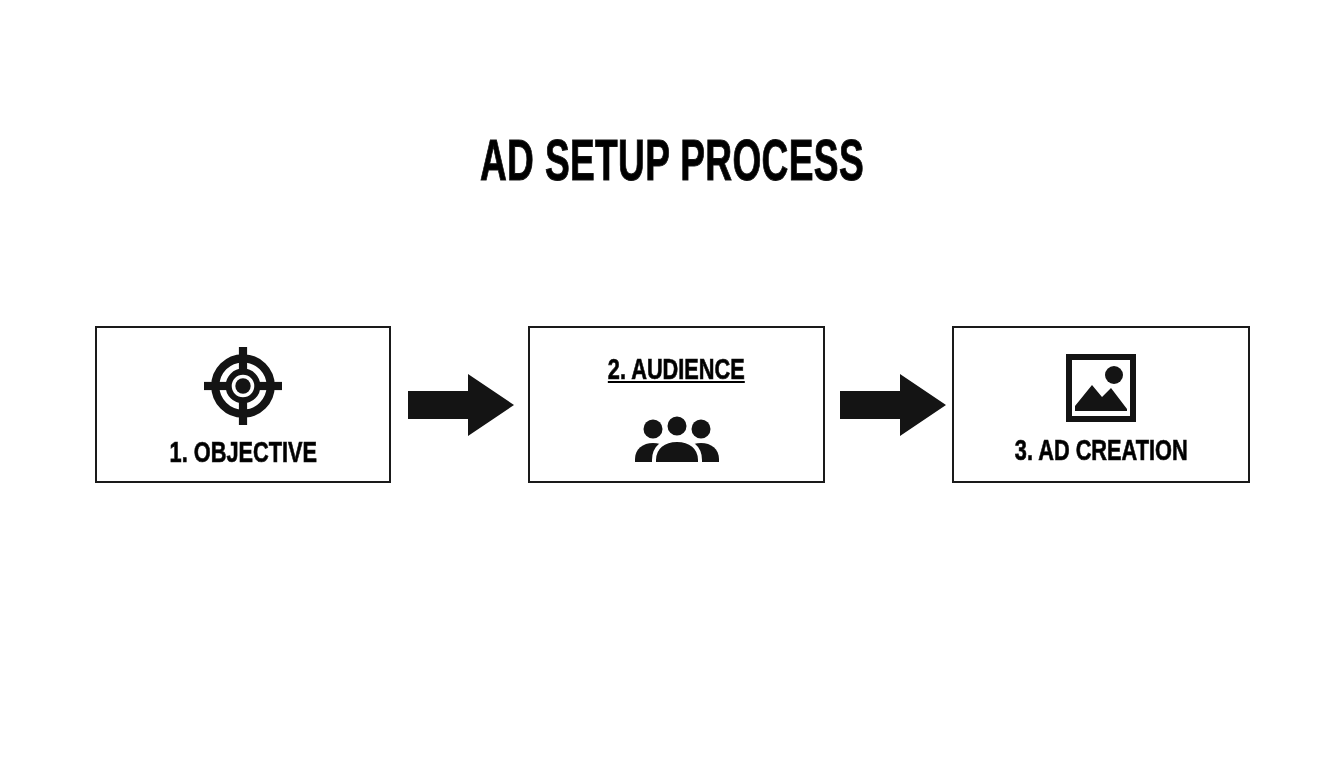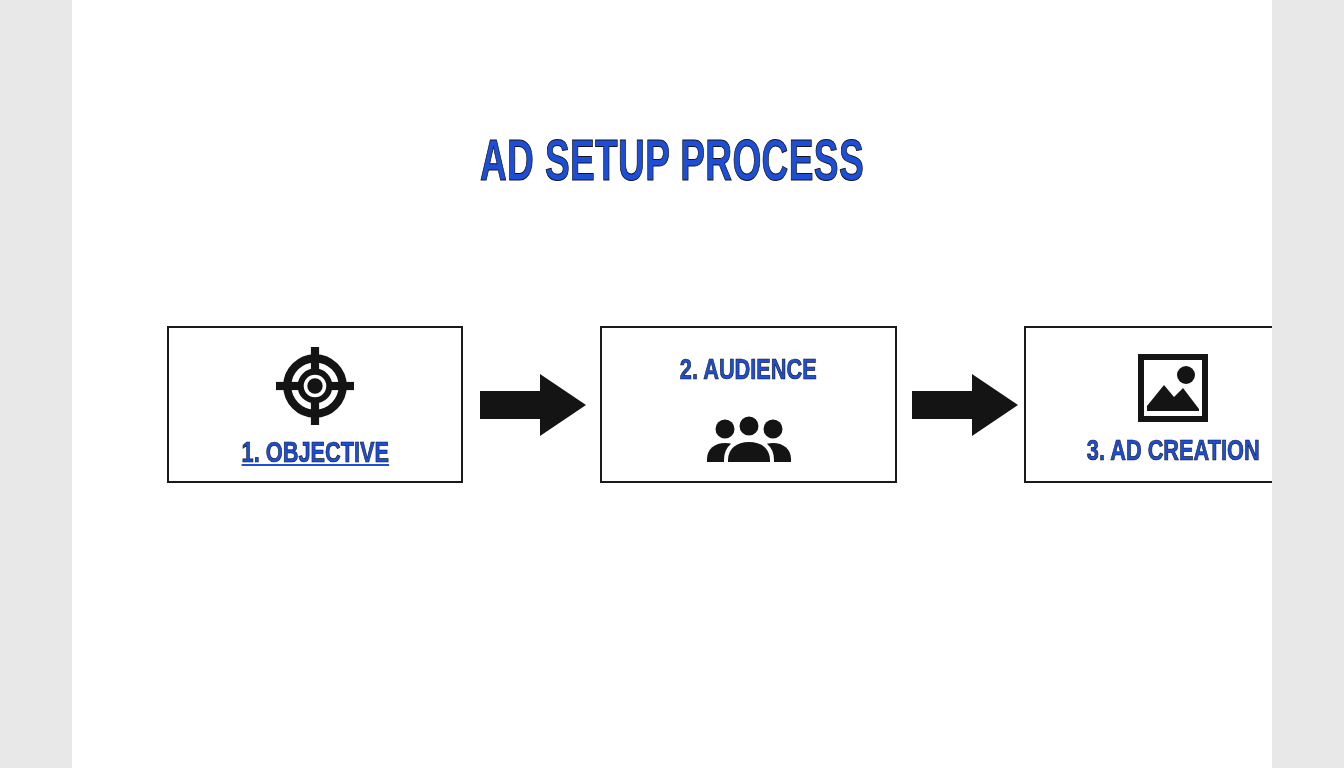--- a/index.html
+++ b/index.html
@@ -1,22 +1,22 @@
 <!DOCTYPE html>
 <html><head>
 <meta charset="utf-8">
 <style>
   html,body{margin:0;padding:0;background:#e8e8e8;}
   .canvas{
     position:relative;
-    width:1200px;height:768px;
+    width:1344px;height:768px;
     background:#ffffff;
     overflow:hidden;
     font-family:"Liberation Sans", sans-serif;
-    color:#1d4ed8;
+    color:#000000;
     margin:0 auto;
   }
   .title{
     position:absolute;
     top:128px;left:0;width:100%;height:64px;
     line-height:64px;
     text-align:center;
     font-size:58px;font-weight:700;
     white-space:nowrap;
   }
@@ -28,22 +28,22 @@
     letter-spacing:0.5px;
   }
   .step-box{
     position:absolute;
     top:326px;height:157px;
     border:2.5px solid #1a1a1a;
     background:#ffffff;
     box-sizing:border-box;
     display:flex;flex-direction:column;align-items:center;
   }
-  .step-1{left:95px;width:296px;padding-top:19px;text-decoration:underline;}
-  .step-2{left:528px;width:297px;padding-top:26px;}
+  .step-1{left:95px;width:296px;padding-top:19px;}
+  .step-2{left:528px;width:297px;padding-top:26px;text-decoration:underline;}
   .step-3{left:952px;width:298px;padding-top:26px;text-align:right;}
   .step-label{
     display:inline-block;
     font-size:29px;font-weight:700;
     line-height:30px;
     white-space:nowrap;
     transform:scaleX(0.75);
     transform-origin:center;
     -webkit-text-stroke:0.7px #141414;
   }

